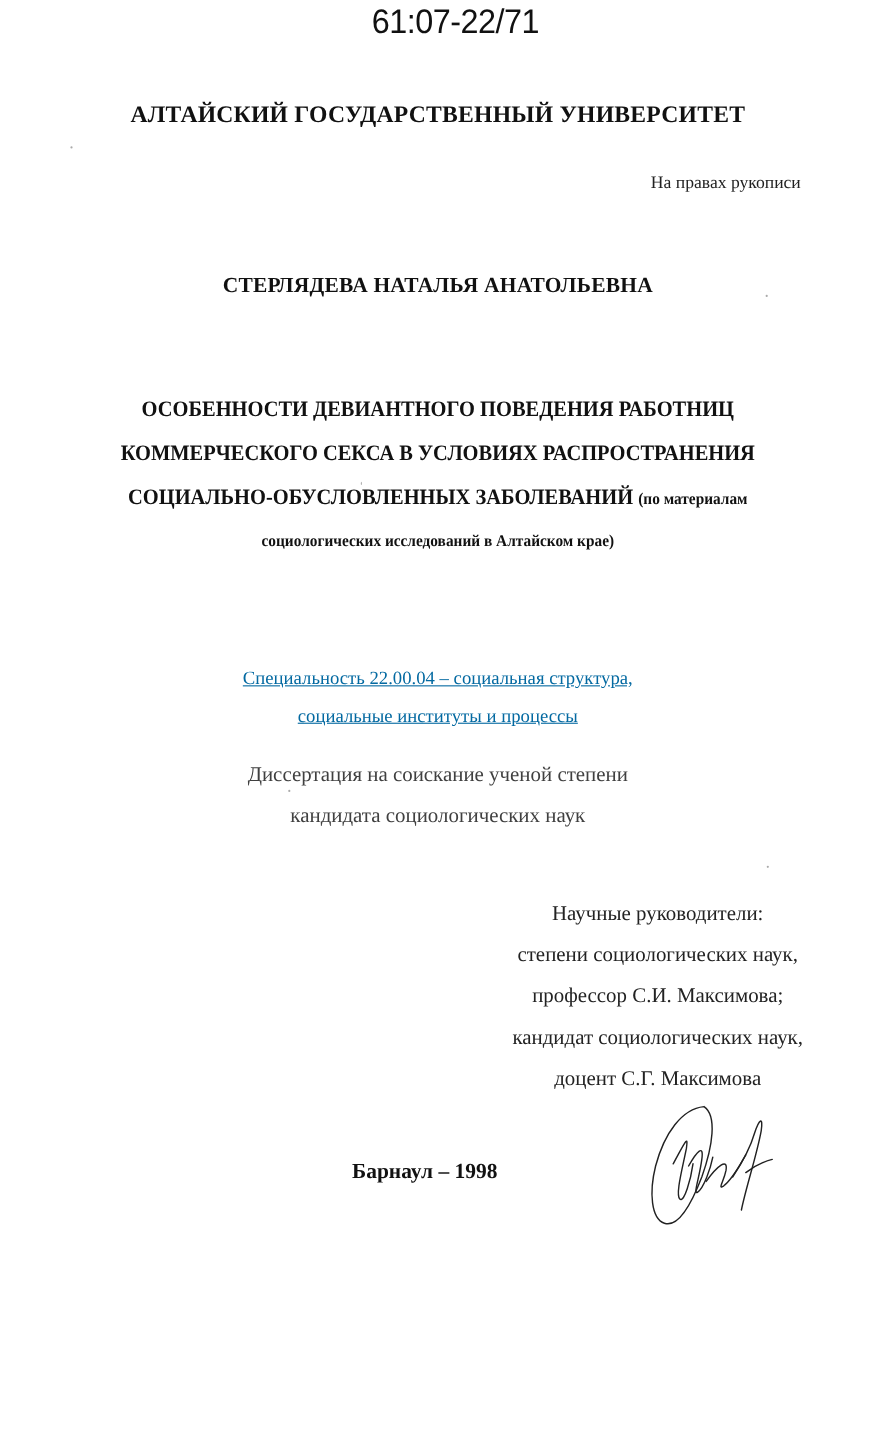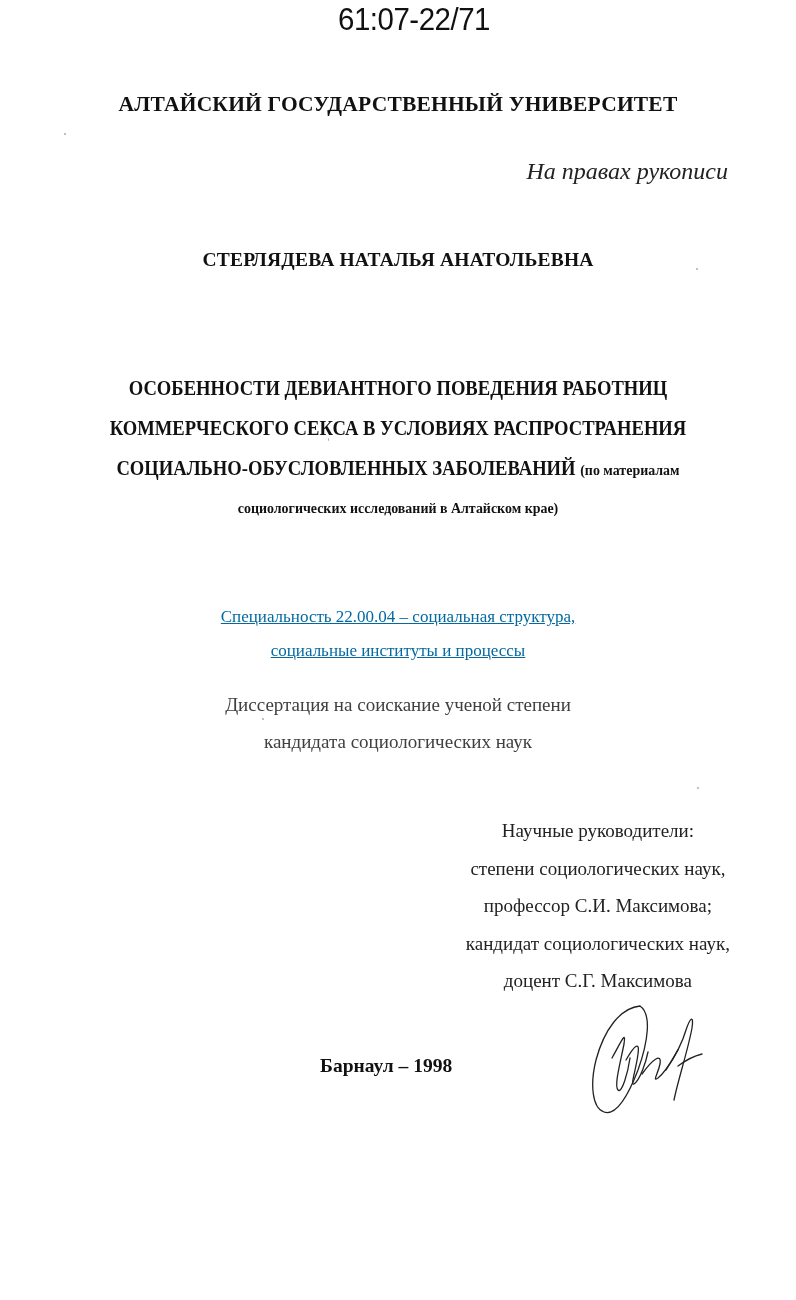--- a/index.html
+++ b/index.html
@@ -30,32 +30,31 @@
     }
     .university {
       top: 92px;
       font-weight: bold;
       font-size: 21.5px;
       letter-spacing: 0.2px;
     }
     .rights {
       top: 158px;
       right: 68px;
-      font-style: italic;
-      font-size: 24px;
+      font-size: 16px;
       color: #222;
     }
     .author {
       top: 249px;
       font-weight: bold;
       font-size: 19.5px;
       letter-spacing: 0.2px;
     }
     .title-block {
-      top: 368px;
+      top: 352px;
       left: 40px;
       width: 716px;
       text-align: center;
     }
     .title-line {
       font-weight: bold;
       font-size: 20px;
       line-height: 40px;
       transform: scaleX(0.93);
       white-space: nowrap;

